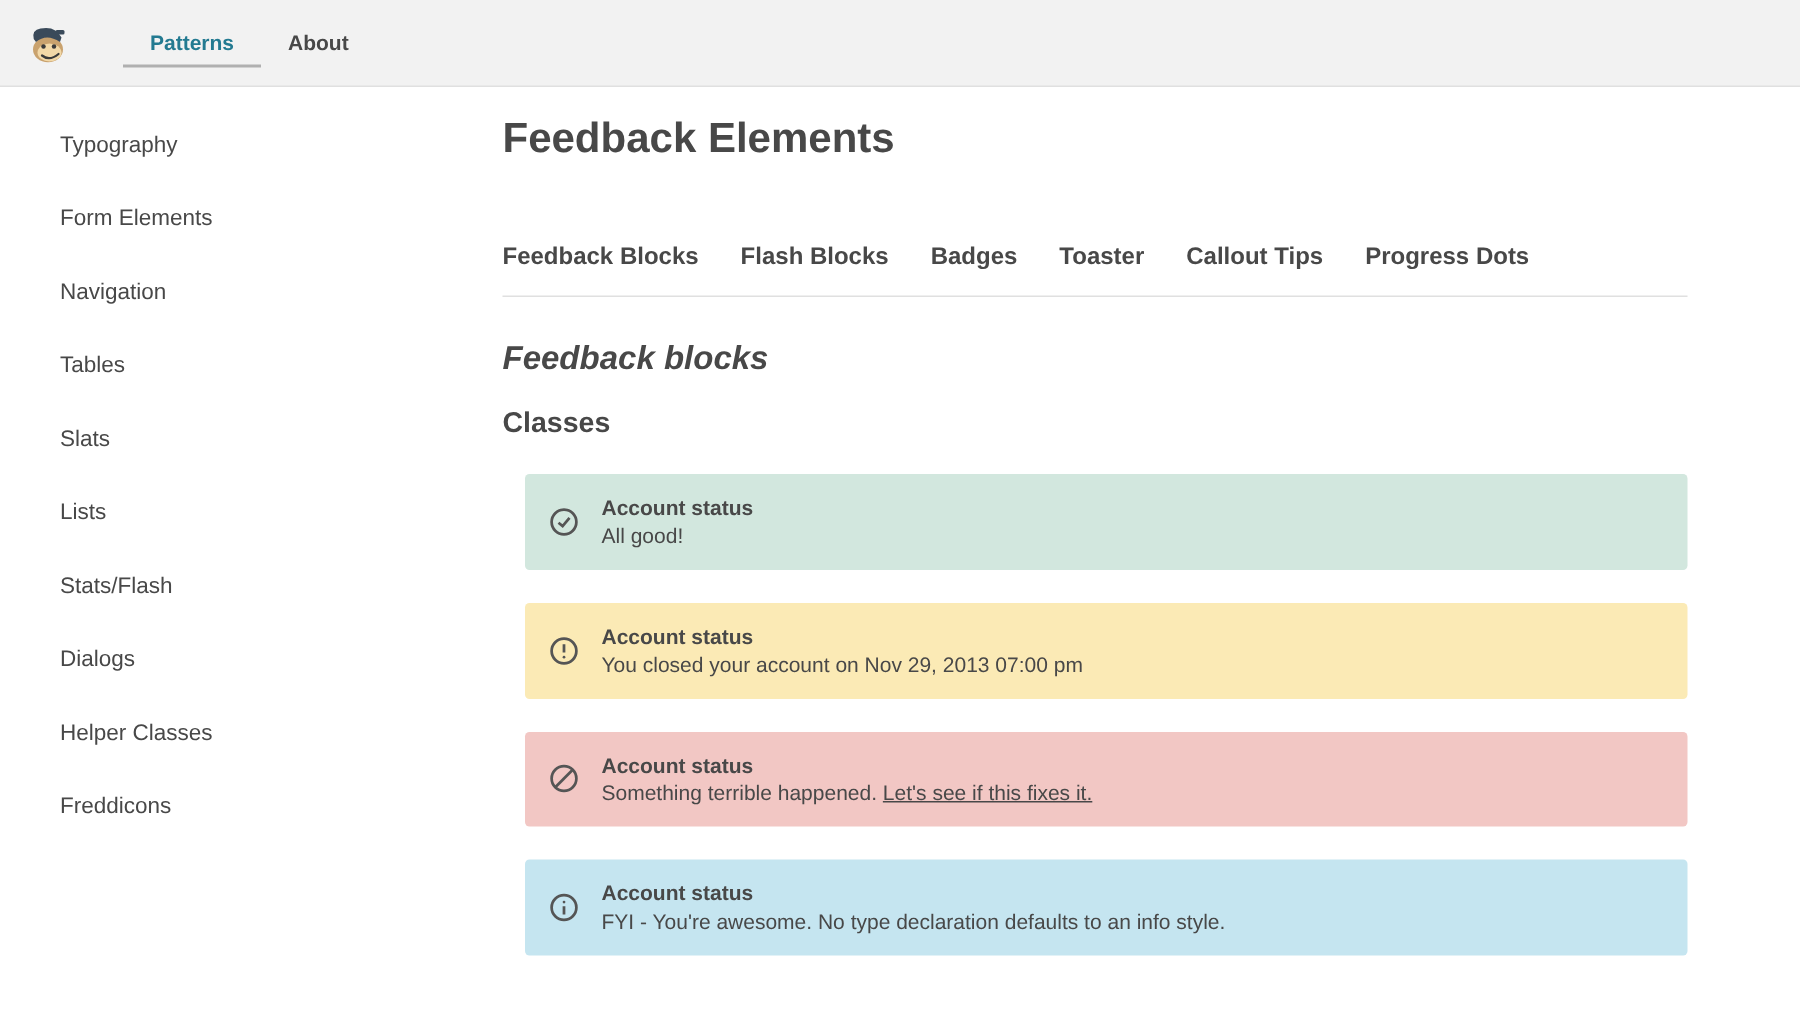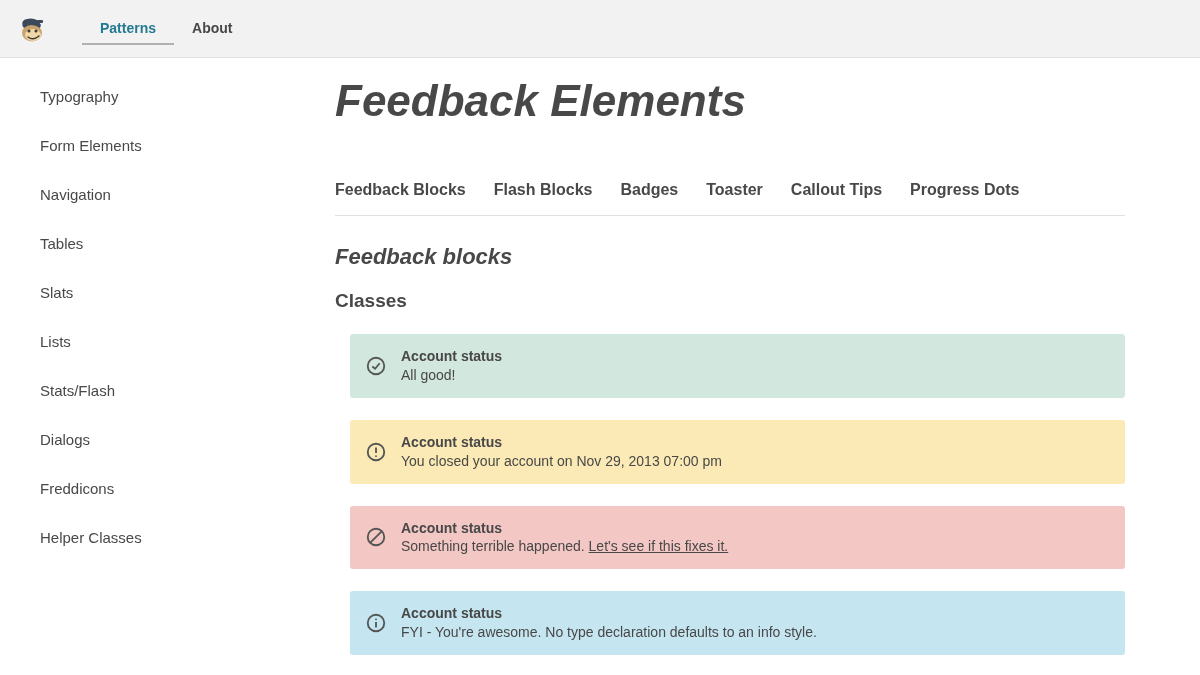--- a/index.html
+++ b/index.html
@@ -57,25 +57,24 @@
 }
 .sidebar-item.active {
   background: #c5e5f0;
 }
 .main {
   flex: 1;
   padding: 18px 40px 40px 40px;
   max-width: 870px;
 }
 .page-title {
-  font-size: 44px;
+  font-size: 28px;
   font-weight: 600;
   color: #484848;
   margin-bottom: 55px;
-  font-style: italic;
 }
 .subtabs {
   display: flex;
   gap: 28px;
   border-bottom: 1px solid #e0e0e0;
   padding-bottom: 16px;
   margin-bottom: 28px;
 }
 .subtab {
   font-size: 16px;
@@ -143,22 +142,22 @@
 <div class="layout">
   <div class="sidebar">
     <div class="sidebar-item">Typography</div>
     <div class="sidebar-item">Form Elements</div>
     <div class="sidebar-item">Navigation</div>
     <div class="sidebar-item">Tables</div>
     <div class="sidebar-item">Slats</div>
     <div class="sidebar-item">Lists</div>
     <div class="sidebar-item">Stats/Flash</div>
     <div class="sidebar-item">Dialogs</div>
+    <div class="sidebar-item">Helper Classes</div>
     <div class="sidebar-item">Freddicons</div>
-    <div class="sidebar-item">Helper Classes</div>
   </div>
 
   <div class="main">
     <h1 class="page-title">Feedback Elements</h1>
 
     <div class="subtabs">
       <div class="subtab">Feedback Blocks</div>
       <div class="subtab">Flash Blocks</div>
       <div class="subtab">Badges</div>
       <div class="subtab">Toaster</div>

